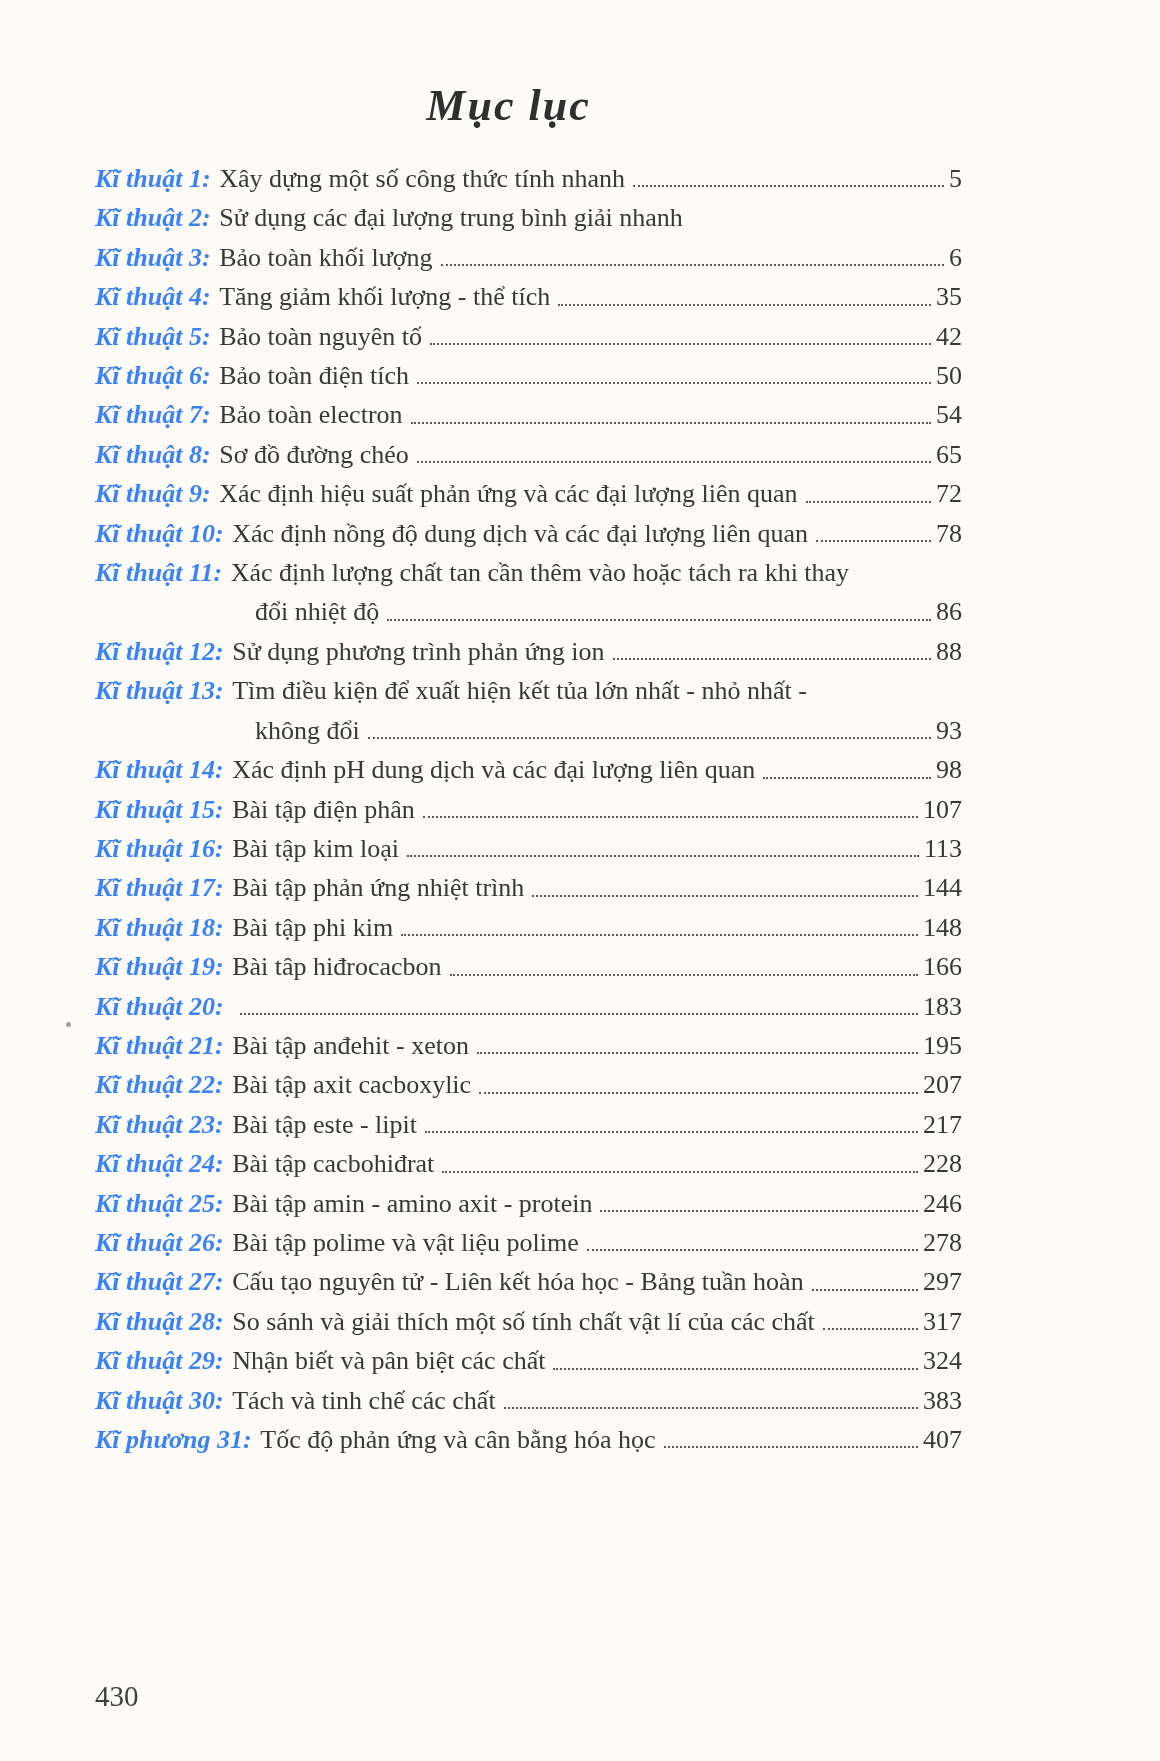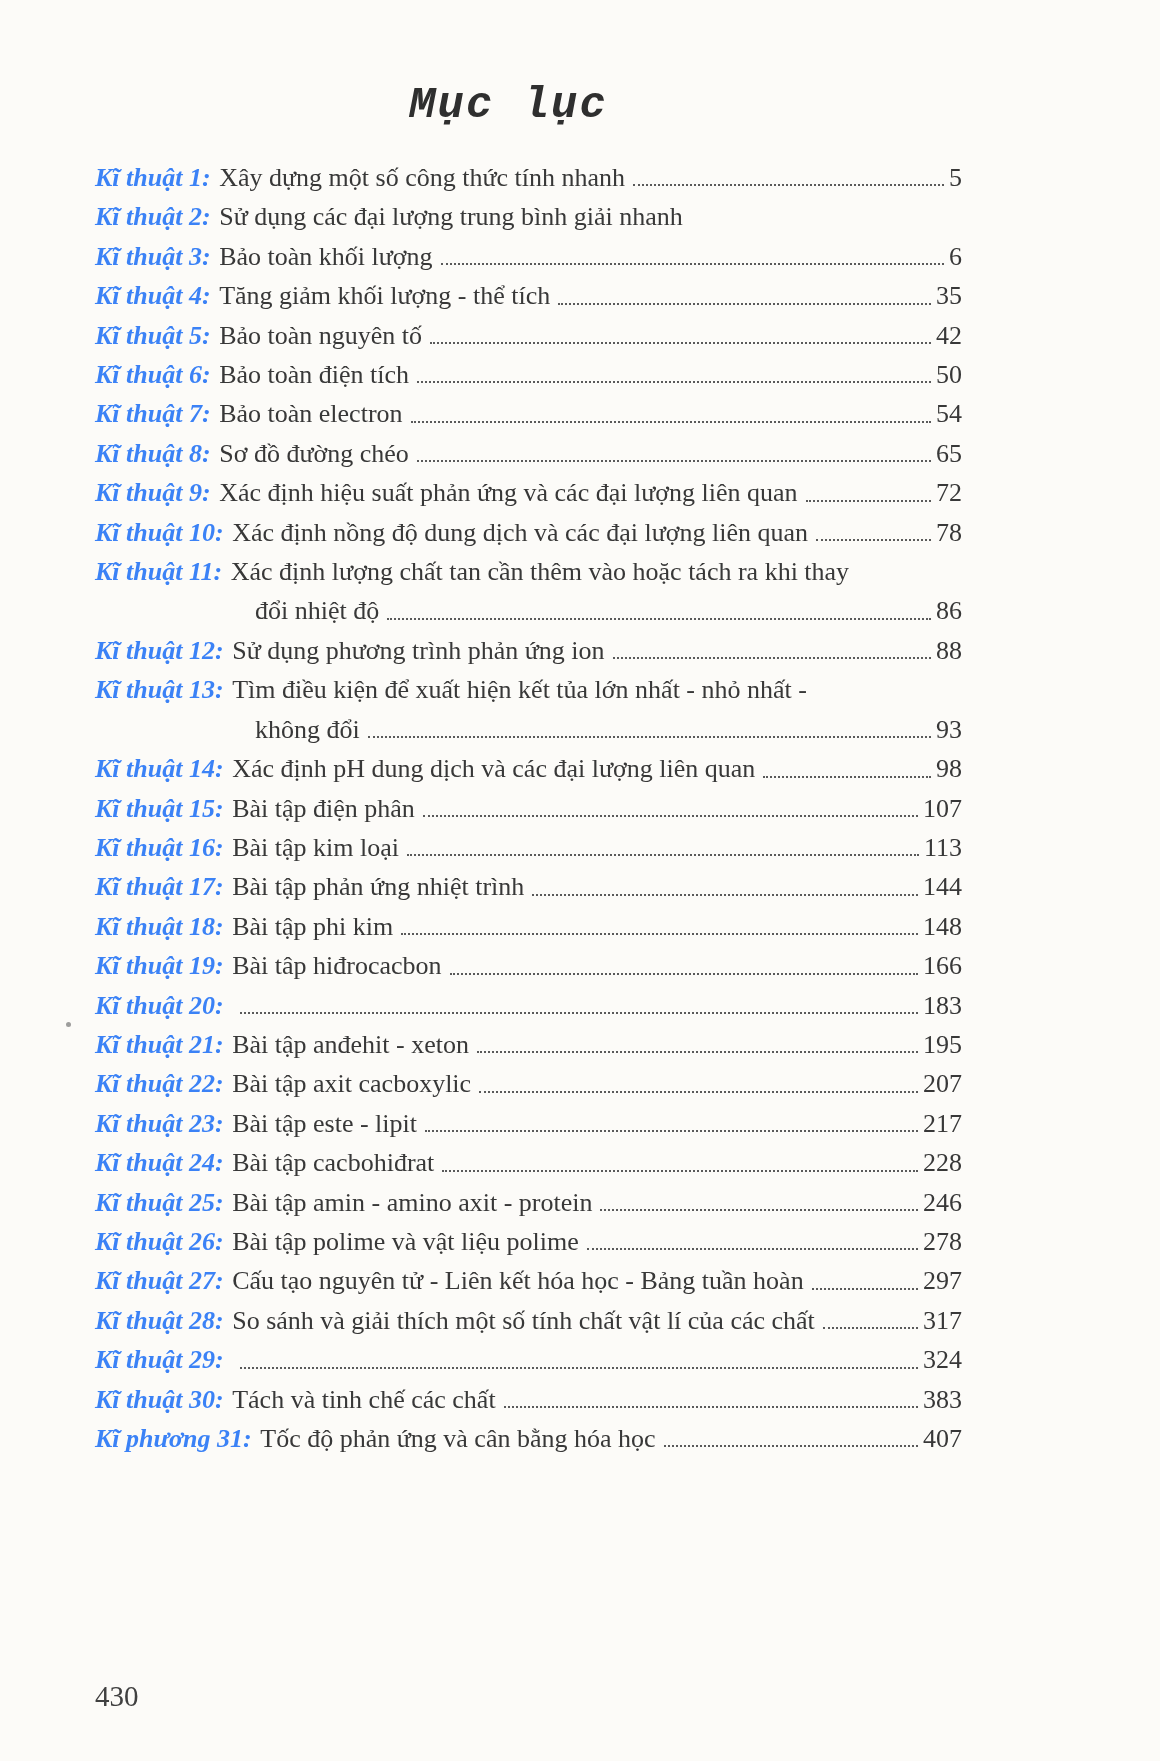--- a/index.html
+++ b/index.html
@@ -13,21 +13,21 @@
   }
   .page {
     position: relative;
     width: 1160px;
     height: 1761px;
     padding: 80px 198px 0 95px;
     background: #fcfbf8;
   }
   .title {
     text-align: center;
-    font-family: Liberation Mono, monospace;
+    font-family: Liberation Serif, serif;
     font-style: italic;
     font-weight: 700;
     font-size: 44px;
     letter-spacing: 2px;
     margin: 0 40px 28px 0;
     color: #2f2f2f;
   }
   .toc-entry { }
   .toc-line {
     display: flex;
@@ -354,20 +354,21 @@
       <span class="toc-title">So sánh và giải thích một số tính chất vật lí của các chất</span>
       <span class="toc-leader"></span>
       <span class="toc-page">317</span>
     </div>
 
   </div>
 
   <div class="toc-entry">
     <div class="toc-line toc-line1">
       <span class="toc-label">Kĩ thuật 29:</span>
+      <span class="toc-title">Nhận biết và pân biệt các chất</span>
       <span class="toc-leader"></span>
       <span class="toc-page">324</span>
     </div>
 
   </div>
 
   <div class="toc-entry">
     <div class="toc-line toc-line1">
       <span class="toc-label">Kĩ thuật 30:</span>
       <span class="toc-title">Tách và tinh chế các chất</span>

